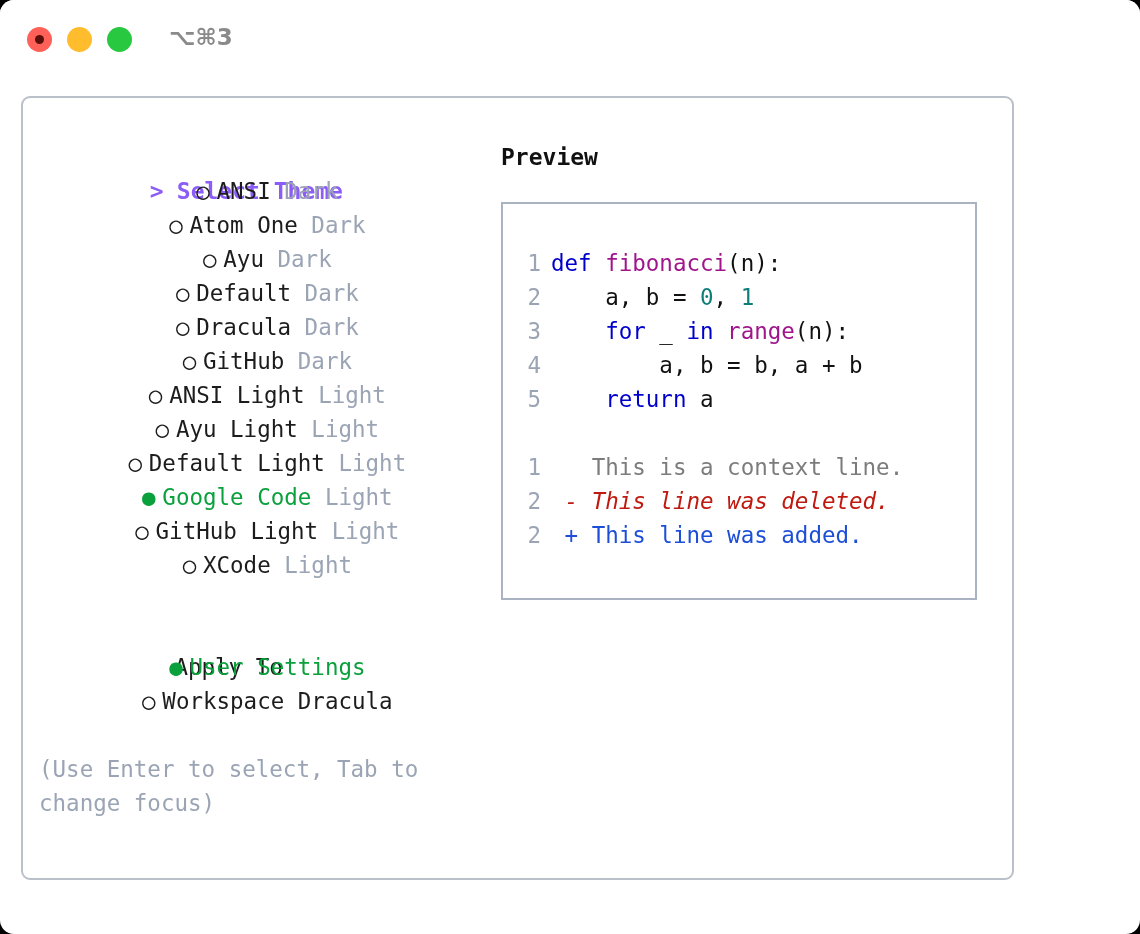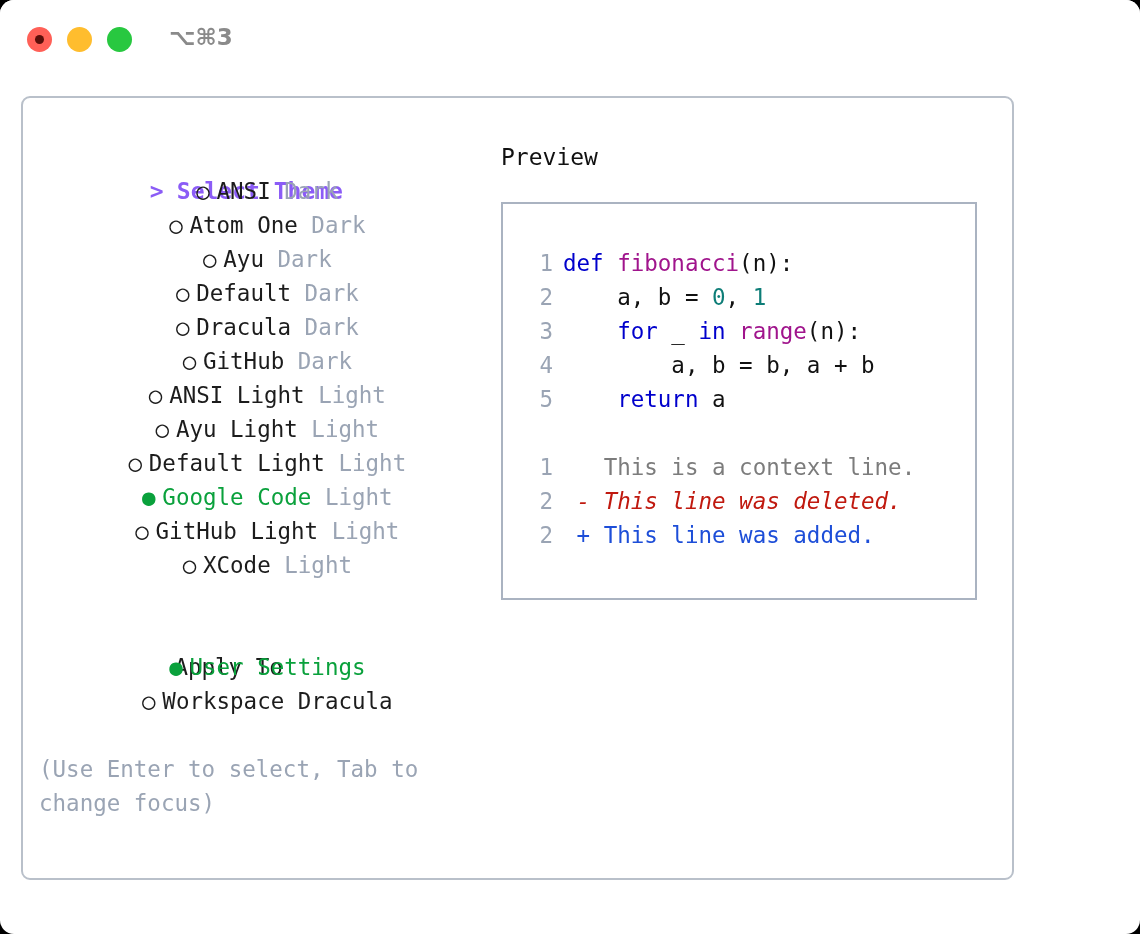--- a/index.html
+++ b/index.html
@@ -117,31 +117,31 @@
   }
 
   
   #right-col {
     position: absolute;
     left: 478px; top: 42px;
     width: 500px;
   }
   #preview-title {
     font-size: 23px;
-    font-weight: normal;
+    font-weight: bold;
     color: #111111;
     line-height: 34px;
   }
   #preview-box {
     margin-top: 28px;
     width: 476px;
     height: 398px;
     border: 2px solid #aab3c1;
     background: #ffffff;
-    padding: 42px 0 0 22px;
+    padding: 42px 0 0 10px;
   }
 
   .code-line {
     font-size: 22.5px;
     line-height: 34px;
     white-space: pre;
     color: #111111;
   }
   .ln {
     display: inline-block;

